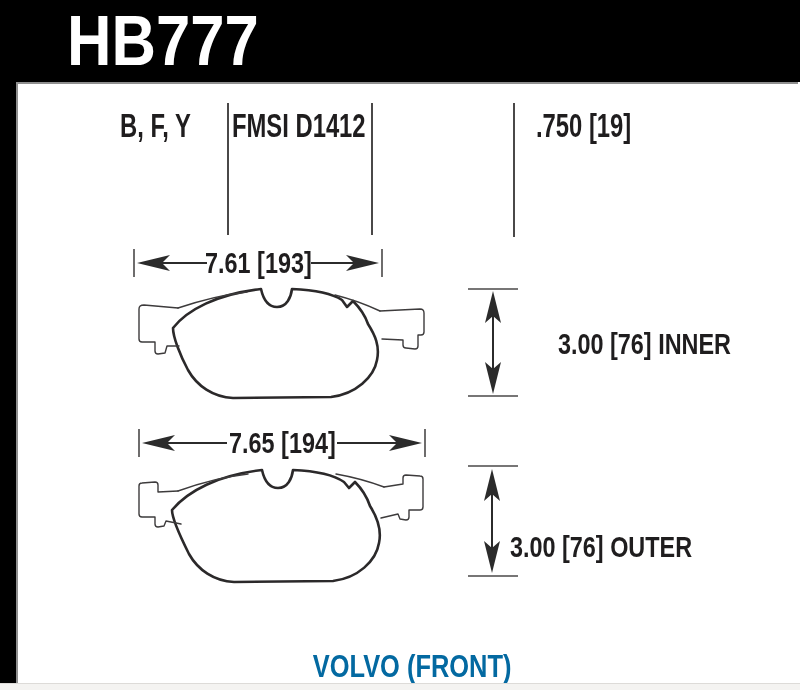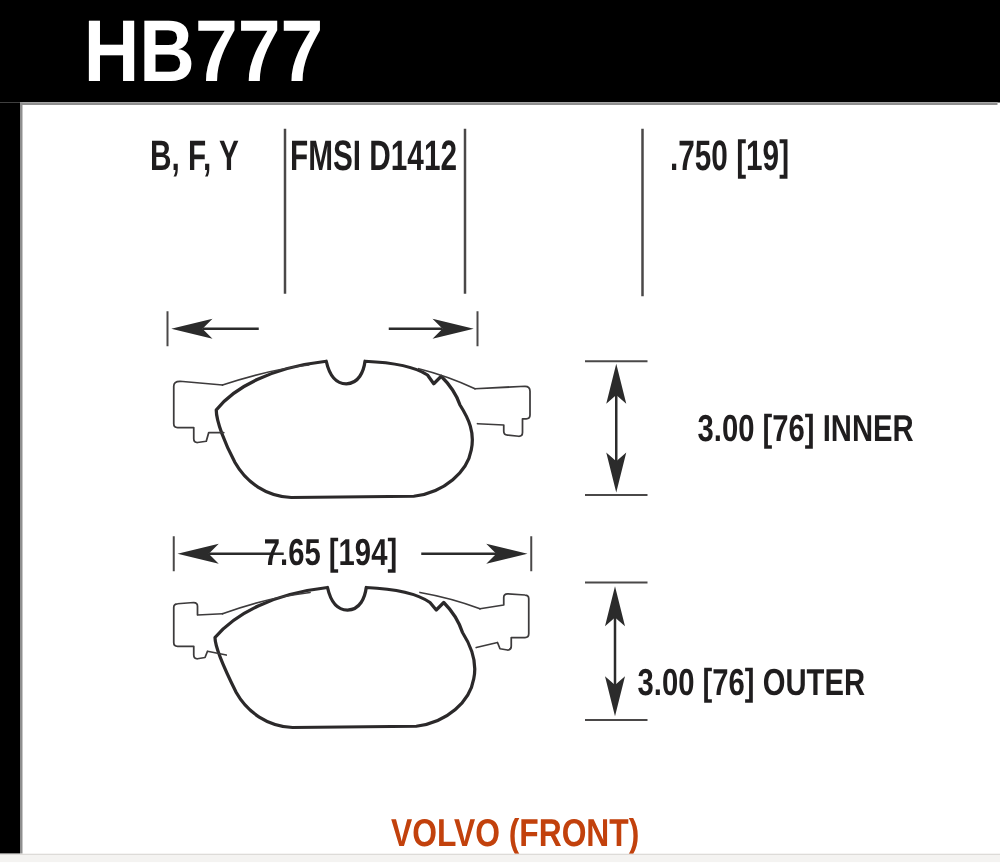--- a/index.html
+++ b/index.html
@@ -38,21 +38,21 @@
     position:absolute;height:32px;display:flex;align-items:center;
     justify-content:center;font-size:30px;font-weight:bold;white-space:nowrap;
     color:#1f1d1e;
   }
   .dim-text > span{transform:scaleX(0.78);transform-origin:50% 50%;}
   .dim-text.left-align{justify-content:flex-start;}
   .dim-text.left-align > span{transform-origin:0 50%;}
   .footer-text{
     position:absolute;left:212px;top:648px;width:400px;height:38px;
     display:flex;align-items:center;justify-content:center;
-    font-size:31px;font-weight:bold;white-space:nowrap;color:#c2410c;
+    font-size:31px;font-weight:bold;white-space:nowrap;color:#0369a1;
   }
   .footer-text > span{transform:scaleX(0.82);transform-origin:50% 50%;}
   .art{position:absolute;left:0;top:0;width:800px;height:690px;}
   .ink-line{stroke:#2b2b2b;fill:none;}
   .ink-fill{fill:#2b2b2b;stroke:none;}
   .plate{stroke:#3d3b3c;stroke-width:1.4;fill:none;stroke-linejoin:round;stroke-linecap:round;}
   .friction{stroke:#2b292a;stroke-width:2.6;fill:none;stroke-linejoin:round;}
   .divider{stroke:#4a4848;stroke-width:2;}
   .tick{stroke:#4a4848;stroke-width:1.6;}
 </style>
@@ -125,24 +125,27 @@
 
     <g>
       <line class="tick" x1="468" y1="466" x2="518" y2="466"></line>
       <line class="tick" x1="468" y1="576" x2="518" y2="576"></line>
       <line class="ink-line" stroke-width="2" x1="492" y1="491" x2="492" y2="548"></line>
       <polygon class="ink-fill" points="492,469 484,501 492,494 500,501"></polygon>
       <polygon class="ink-fill" points="492,573 484,541 492,548 500,541"></polygon>
     </g>
   </svg>
 
+  <div class="dim-text" style="left:158px;top:247px;width:200px;">
+    <span>7.61 [193]</span>
+  </div>
   <div class="dim-text left-align" style="left:510px;top:328px;width:240px;margin-left:48px;">
     <span>3.00 [76] INNER</span>
   </div>
-  <div class="dim-text" style="left:164px;top:427px;width:200px;">
+  <div class="dim-text" style="left:182px;top:427px;width:200px;">
     <span>7.65 [194]</span>
   </div>
   <div class="dim-text left-align" style="left:510px;top:531px;width:240px;">
     <span>3.00 [76] OUTER</span>
   </div>
 
   <div class="footer-text">
     <span>VOLVO (FRONT)</span>
   </div>
 

